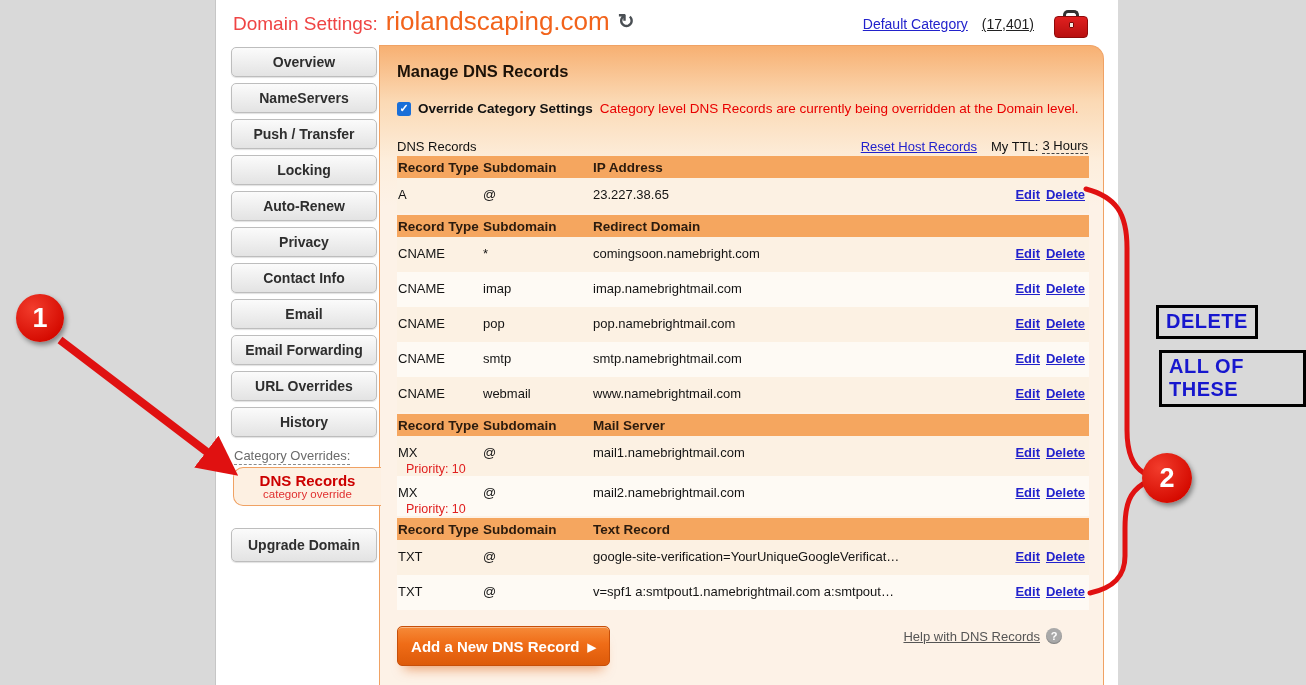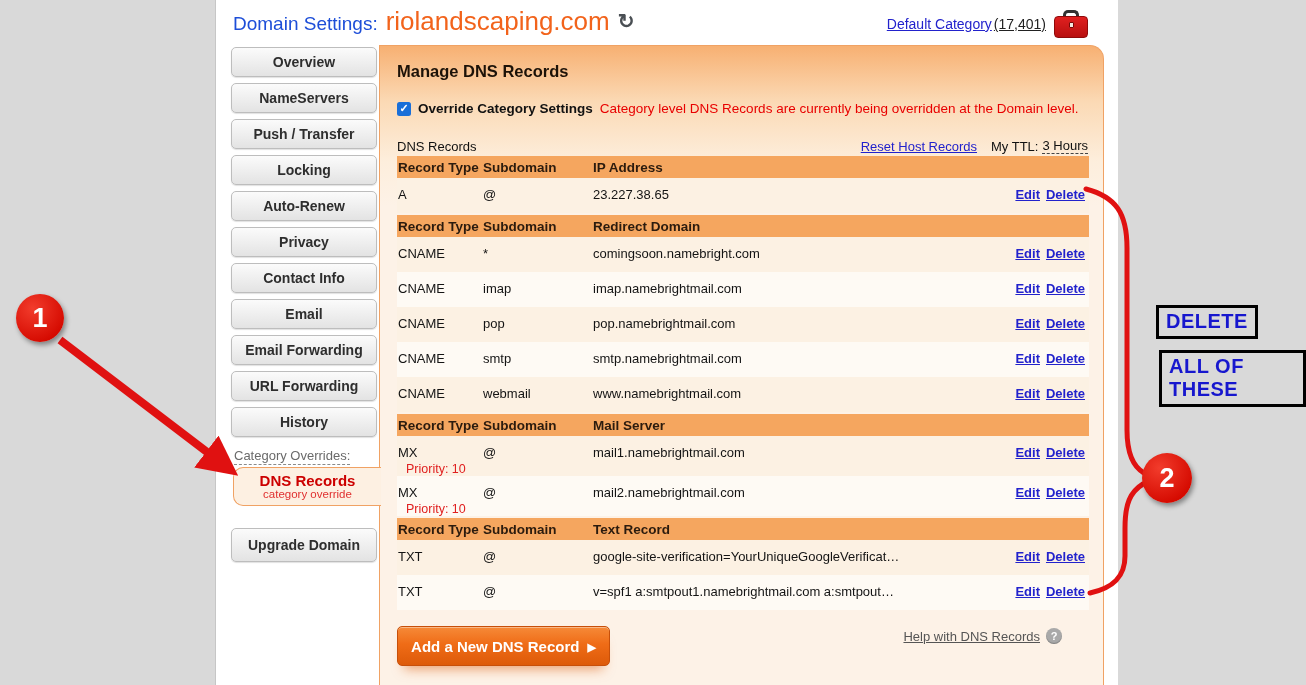--- a/index.html
+++ b/index.html
@@ -4,24 +4,24 @@
 <style>
   * { margin:0; padding:0; box-sizing:border-box; }
   html,body { width:1306px; height:685px; overflow:hidden; }
   body { background:#d9d9d9; font-family:"Liberation Sans", sans-serif; position:relative; }
 
   .page { position:absolute; left:215px; top:0; width:903px; height:685px; background:#ffffff; border-left:1px solid #c6c6c6; }
 
   
   .topbar { position:absolute; left:0; top:0; width:100%; height:44px; }
   .title-group { position:absolute; left:17px; top:6px; display:flex; align-items:baseline; gap:8px; white-space:nowrap; }
-  .ds-label { font-size:19px; color:#1d4ed8; }
+  .ds-label { font-size:19px; color:#ef4444; }
   .ds-domain { font-size:26px; color:#f2631b; }
   .refresh { font-size:20px; color:#4a4f54; font-weight:bold; position:relative; top:-2px; cursor:pointer; }
-  .right-group { position:absolute; right:30px; top:10px; display:flex; align-items:center; gap:2px; }
+  .right-group { position:absolute; right:30px; top:10px; display:flex; align-items:center; gap:14px; }
   .dc-link { font-size:14px; color:#2222cc; text-decoration:underline; cursor:pointer; }
   .dc-count { font-size:14px; color:#222;text-decoration:underline; }
   .briefcase { width:34px; height:28px; position:relative; margin-left:6px; }
   .briefcase .handle { position:absolute; left:9px; top:0; width:16px; height:10px; border:3px solid #333; border-bottom:none; border-radius:5px 5px 0 0; }
   .briefcase .body { position:absolute; left:0; top:6px; width:34px; height:22px; background:linear-gradient(180deg,#e02020,#b80f0f); border-radius:4px; border:1px solid #8f0a0a; }
   .briefcase .latch { position:absolute; left:15px; top:12px; width:5px; height:6px; background:#f3e9e0; border:1px solid #7a0808; border-radius:1px; }
 
   
   .side-btn { position:absolute; left:15px; width:146px; height:30px; border:1px solid #bdbdbd;
     border-radius:5px; background:linear-gradient(180deg,#fbfbfb,#e3e3e3);
@@ -116,21 +116,21 @@
 
   <div class="side-btn" style="top:47px">Overview</div>
   <div class="side-btn" style="top:83px">NameServers</div>
   <div class="side-btn" style="top:119px">Push / Transfer</div>
   <div class="side-btn" style="top:155px">Locking</div>
   <div class="side-btn" style="top:191px">Auto-Renew</div>
   <div class="side-btn" style="top:227px">Privacy</div>
   <div class="side-btn" style="top:263px">Contact Info</div>
   <div class="side-btn" style="top:299px">Email</div>
   <div class="side-btn" style="top:335px">Email Forwarding</div>
-  <div class="side-btn" style="top:371px">URL Forwarding</div>
+  <div class="side-btn" style="top:371px">URL Overrides</div>
   <div class="side-btn" style="top:407px">History</div>
 
   <div class="cat-overrides">Category Overrides:</div>
 
   <div class="dns-tab">
     <span class="t1">DNS Records</span>
     <span class="t2">category override</span>
   </div>
 
   <div class="side-btn upgrade-btn">Upgrade Domain</div>

